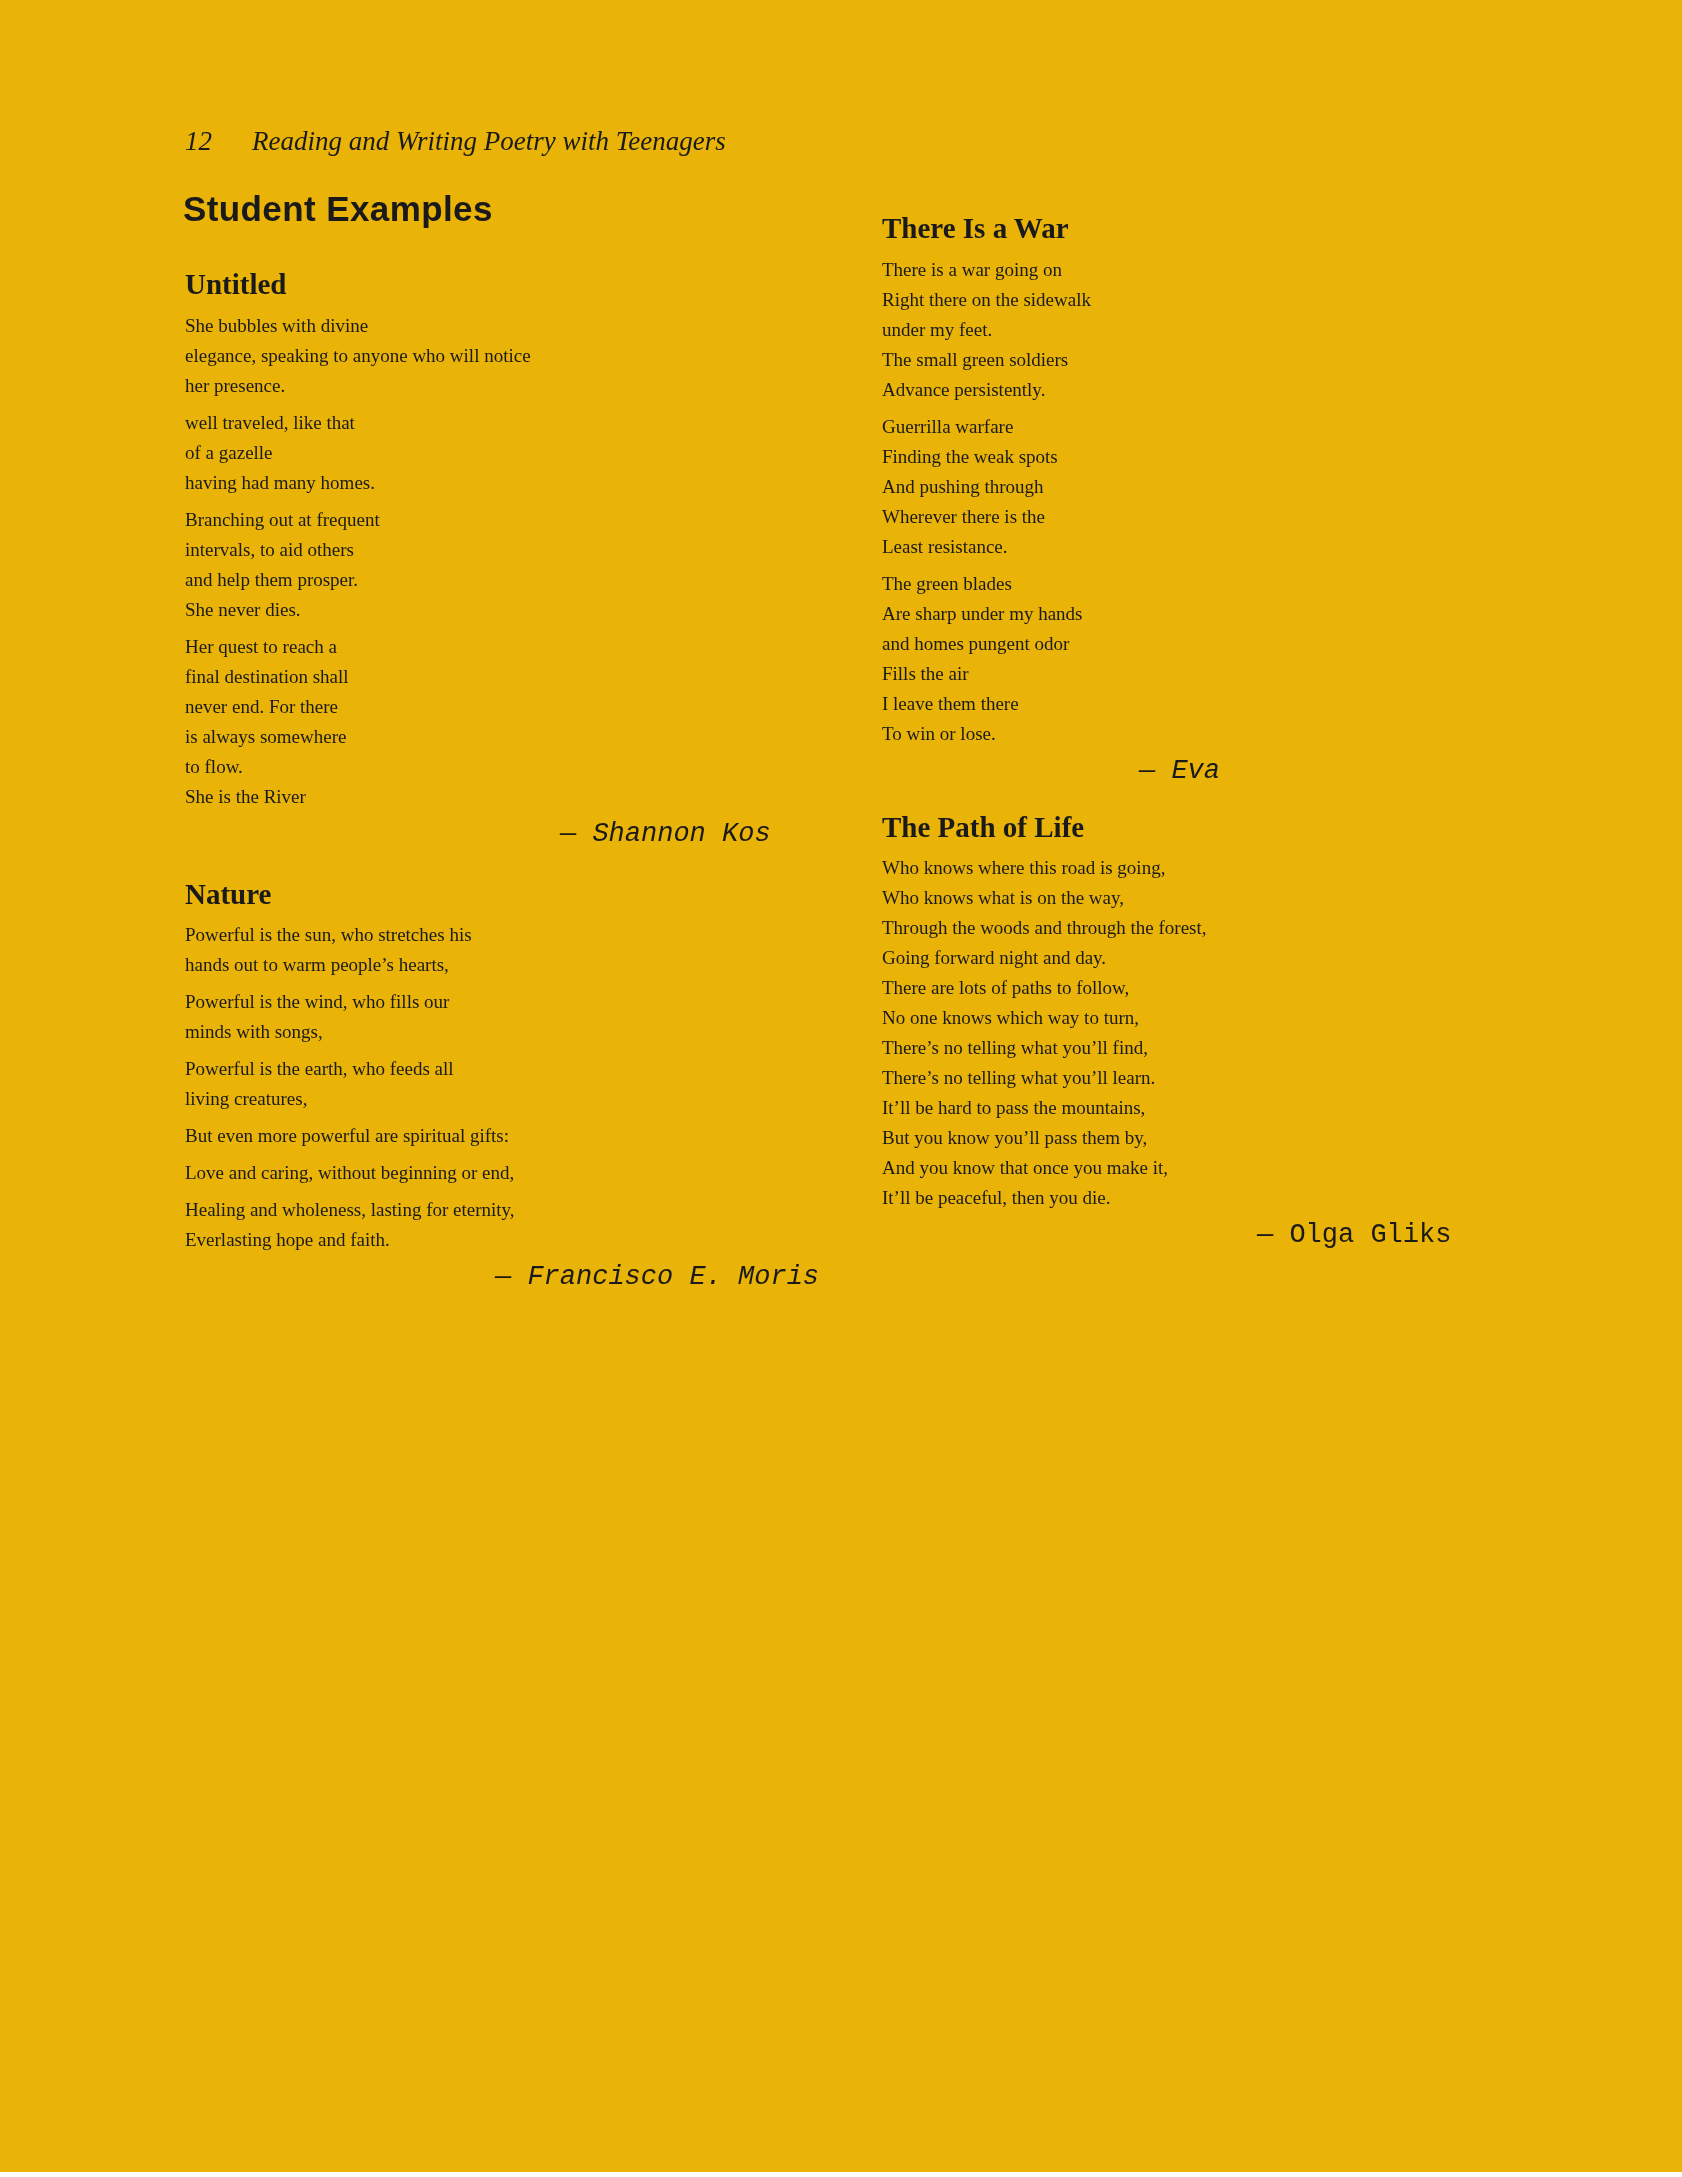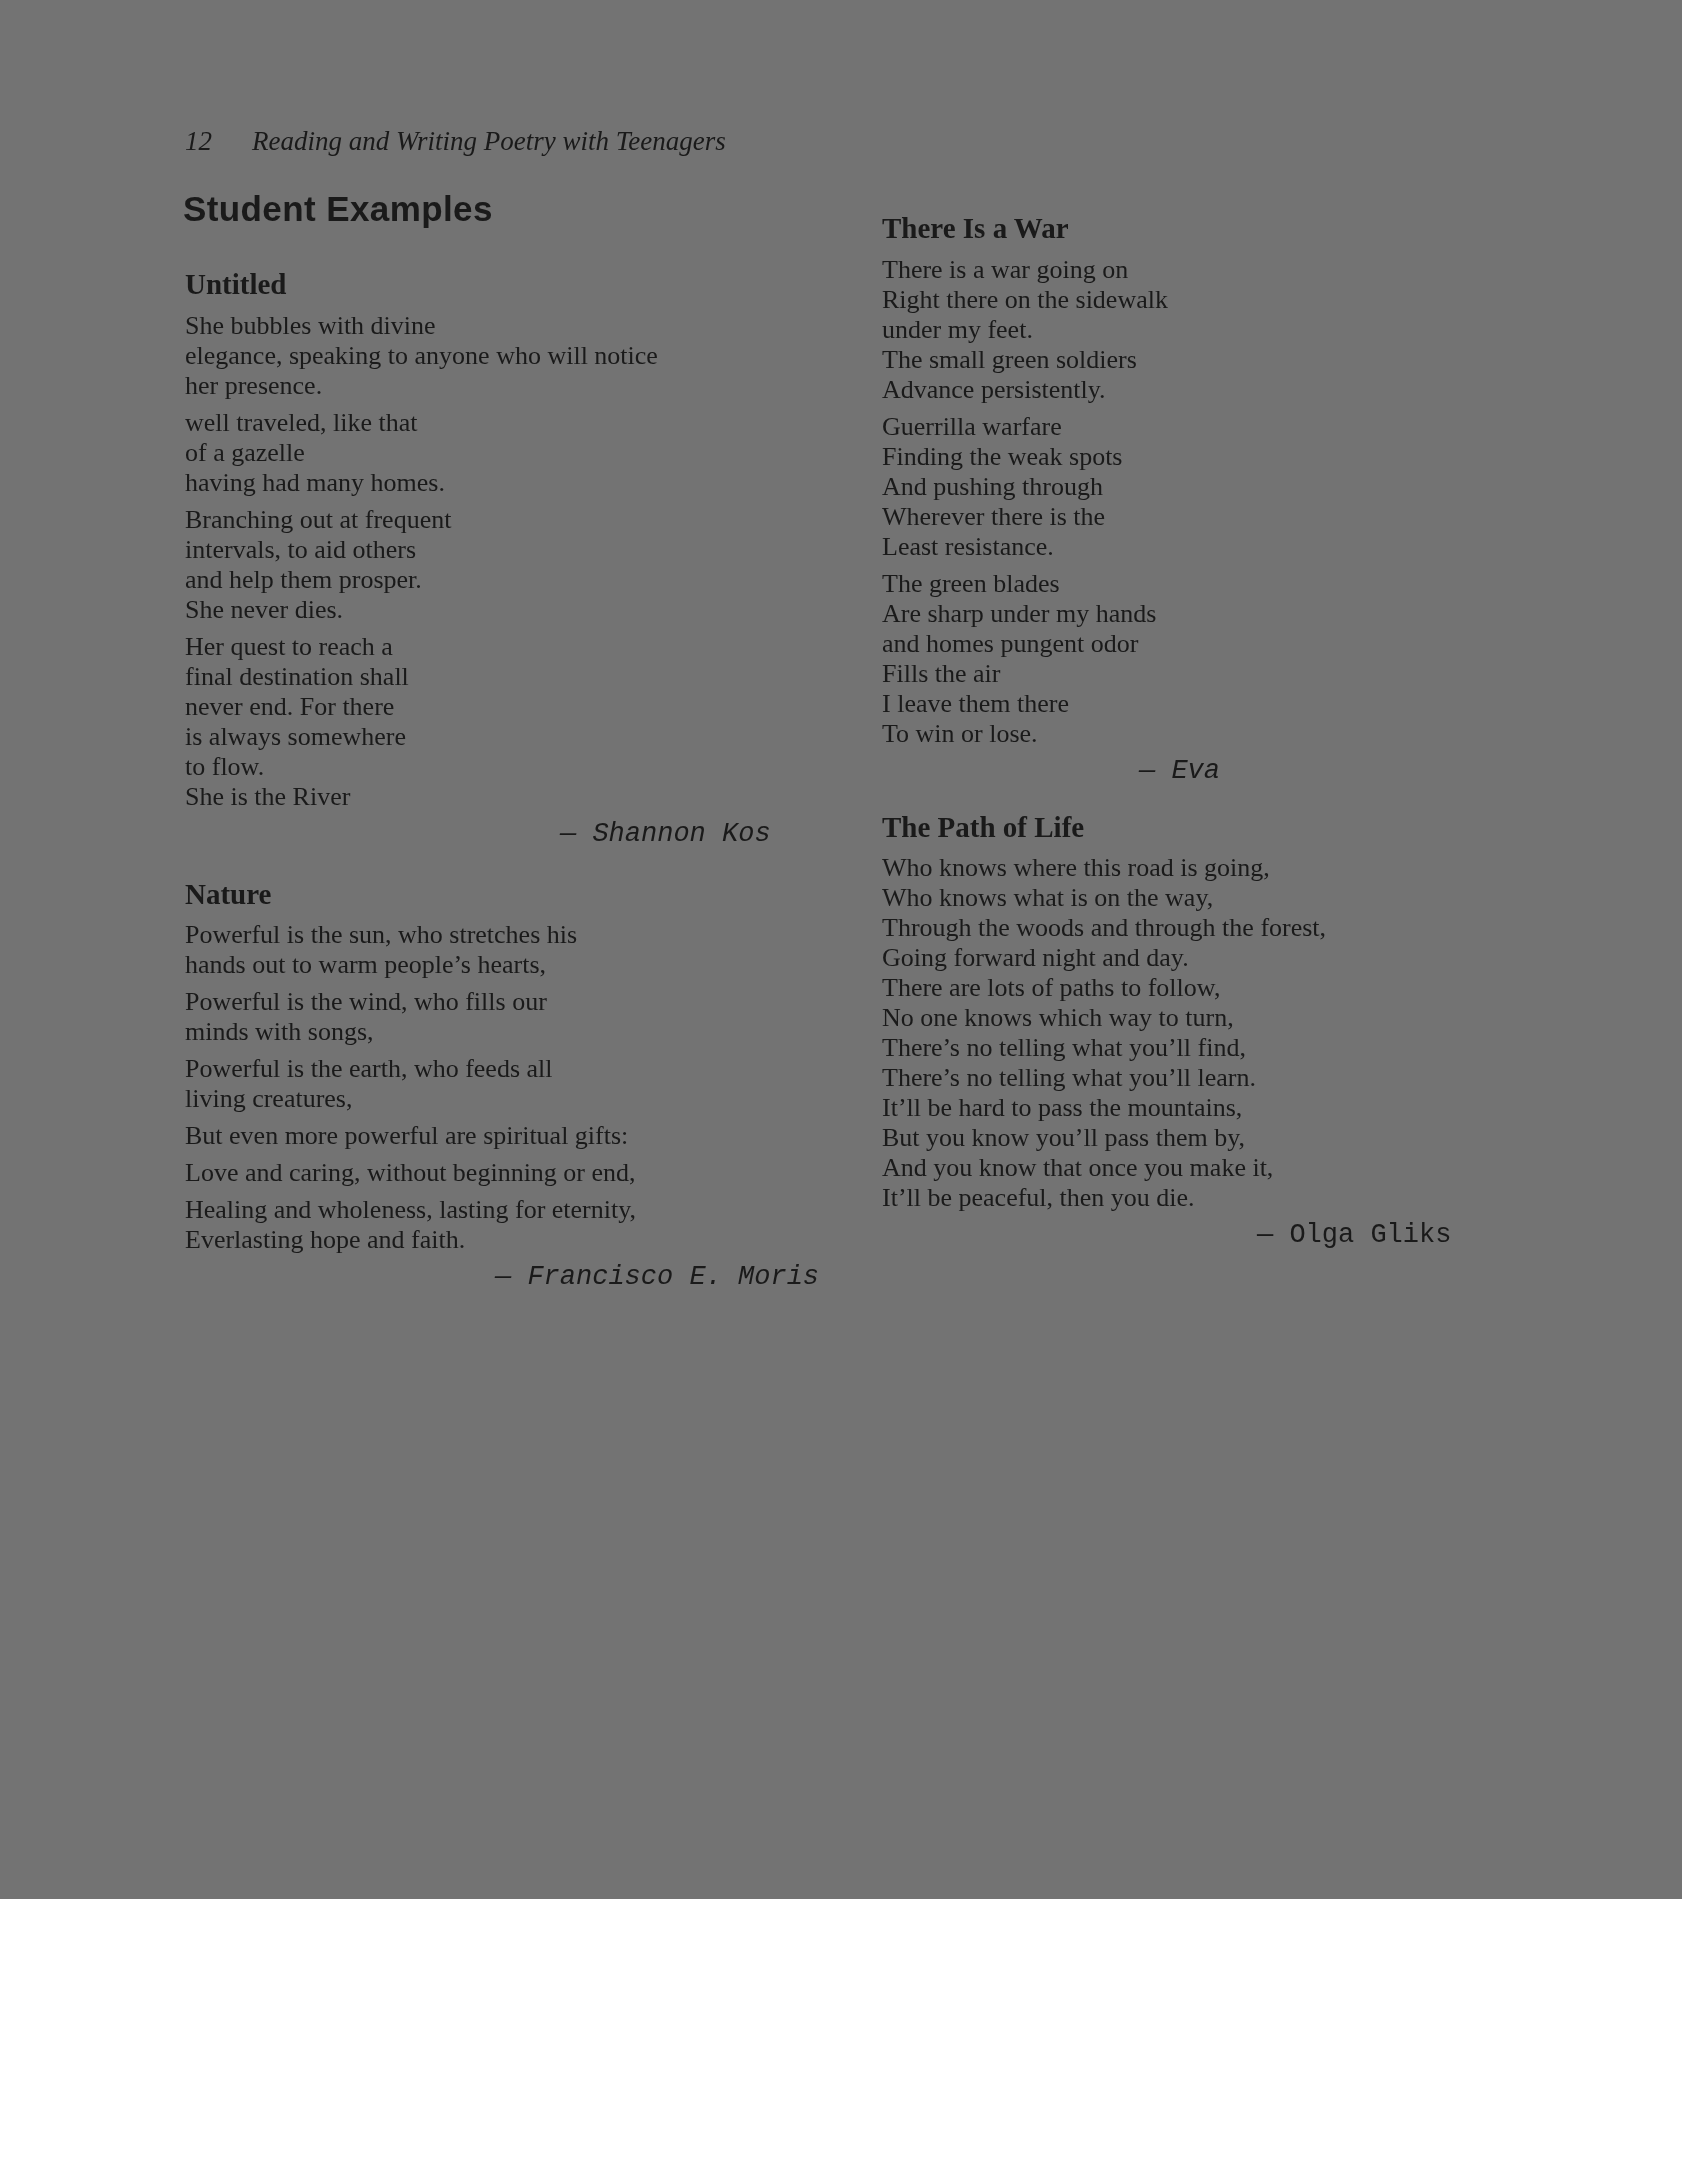--- a/index.html
+++ b/index.html
@@ -1,20 +1,20 @@
 <!DOCTYPE html>
 <html style="font-size:14px"><head>
 <meta charset="utf-8">
 <style>
   html, body { margin: 0; padding: 0; background: #ffffff; }
   .page {
     position: relative;
     width: 1683px;
-    height: 1899px;
-    background: #737373;
+    height: 2172px;
+    background: #eab308;
     color: #1a1a1a;
     font-family: "Liberation Serif", serif;
     overflow: hidden;
   }
   .running-header {
     position: absolute;
     left: 185px;
     top: 127px;
     font-style: italic;
     font-size: 27px;
@@ -46,21 +46,21 @@
   .poem-title {
     font-weight: bold;
     font-size: 29px;
     line-height: 35px;
     margin: 0 0 8.6px 0;
     white-space: nowrap;
   }
   .stanza { margin: 0 0 7px 0; }
   .stanza:last-of-type { margin-bottom: 0; }
   .line {
-    font-size: 26px;
+    font-size: 19px;
     line-height: 30px;
     white-space: nowrap;
     font-family: Liberation Serif, serif;
   }
   .attribution {
     font-size: 27px;
     line-height: 30px;
     font-style: italic;
     margin-top: 6px;
     white-space: nowrap;

